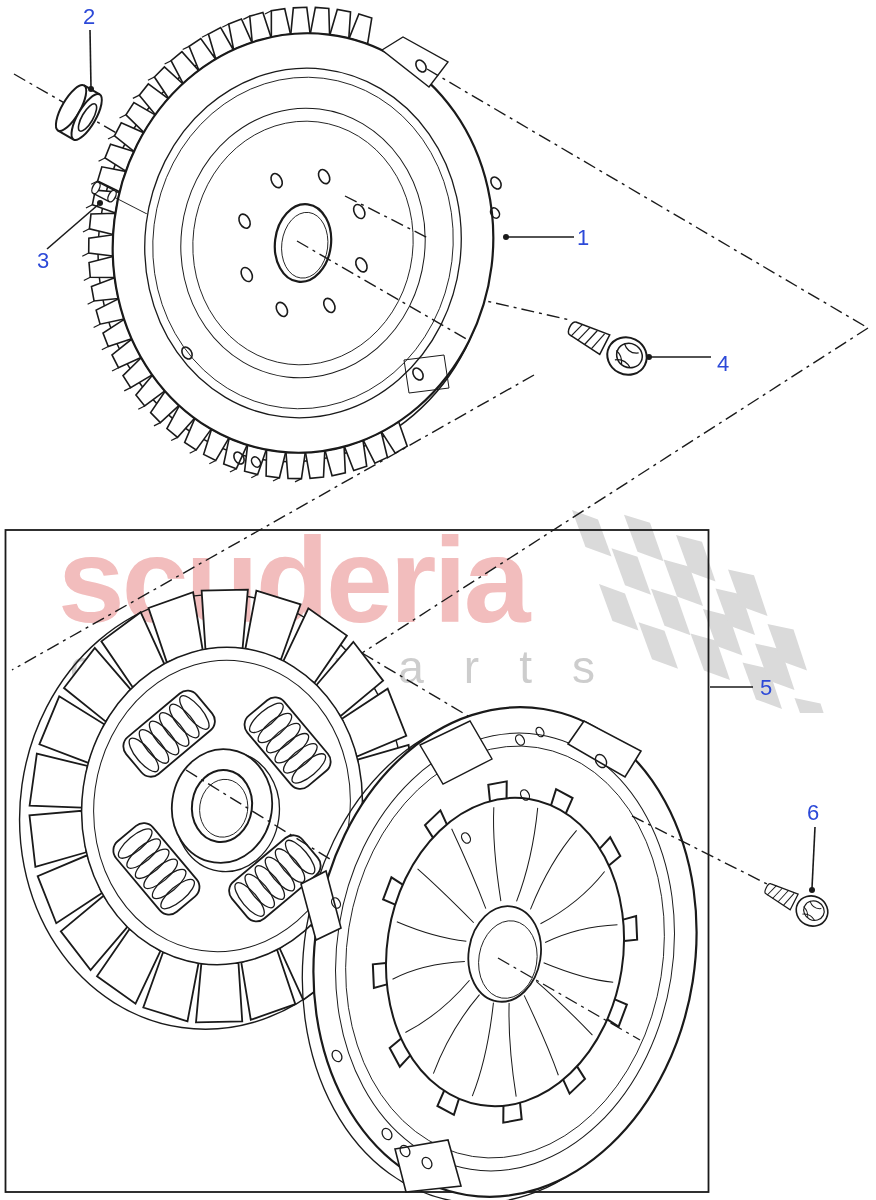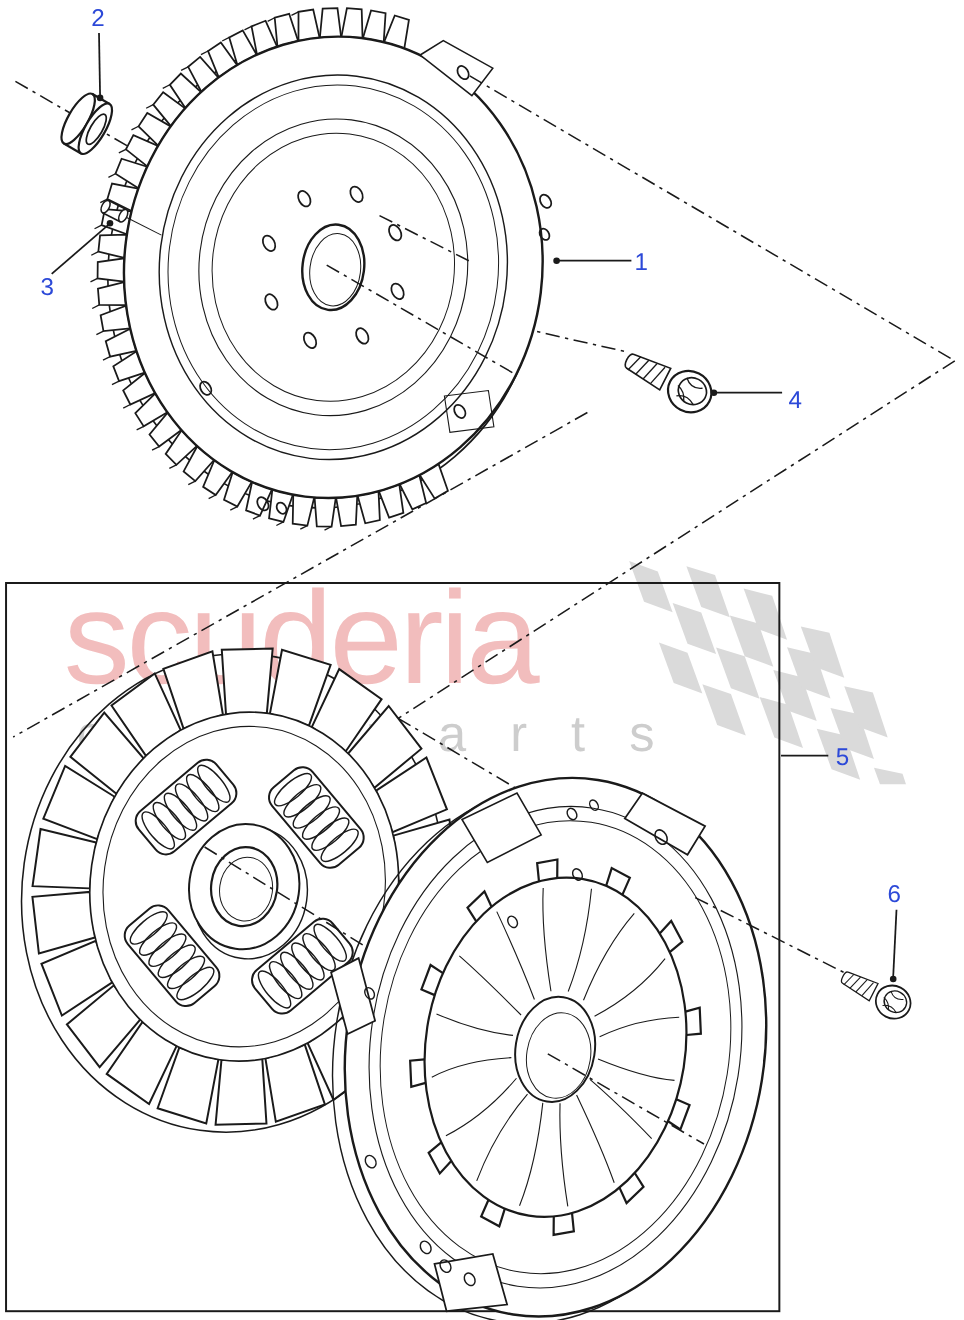--- a/index.html
+++ b/index.html
@@ -1,19 +1,19 @@
 <!DOCTYPE html>
 <html style="--line: #1a1a1a; --blue: #2c49d8; --wm-pink: #f2bdbd; --wm-gray: #cdcdcd;"><head>
 <meta charset="utf-8">
 <style>
   html,body{margin:0;padding:0;background:#fff;}
   #stage{position:relative;width:876px;height:1200px;overflow:hidden;background:#fff;
          font-family:"Liberation Sans", sans-serif;}
   
-  #wm-brand{position:absolute;left:58px;top:520px;font-size:120px;font-weight:normal;
+  #wm-brand{position:absolute;left:58px;top:520px;font-size:120px;font-weight:bold;
             letter-spacing:-3px;color:var(--wm-pink);line-height:1;}
   #wm-sub{position:absolute;left:70px;top:644px;font-size:46px;color:var(--wm-gray);
           letter-spacing:40px;word-spacing:26px;line-height:1;}
   #flag{position:absolute;left:552px;top:498px;}
   
   #art{position:absolute;left:0;top:0;}
   #art *{vector-effect:none;}
   .ln{stroke:var(--line);fill:none;}
   .w{fill:#fff;}
   .chain{stroke:var(--line);fill:none;stroke-width:1.4;stroke-dasharray:13 5 3 5;}

